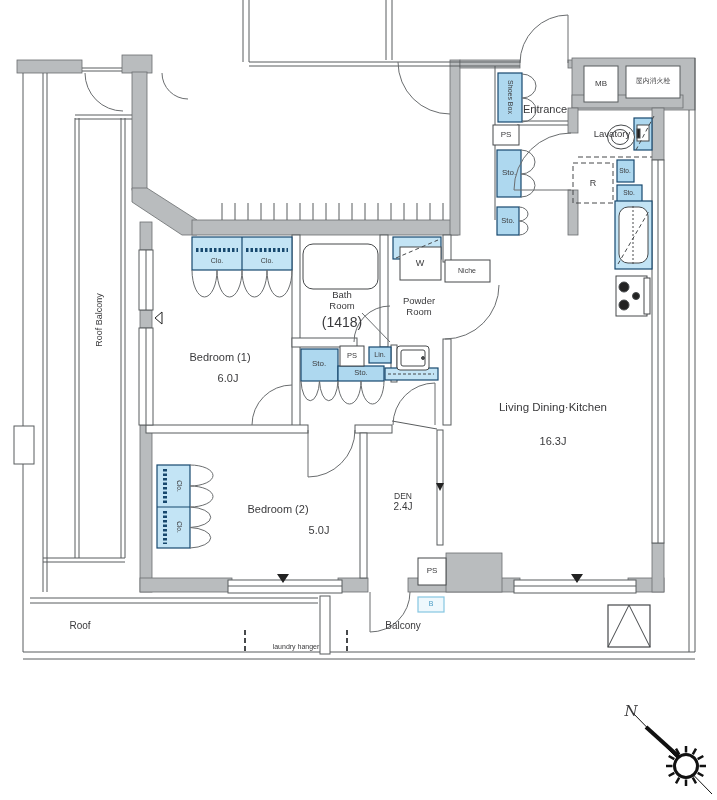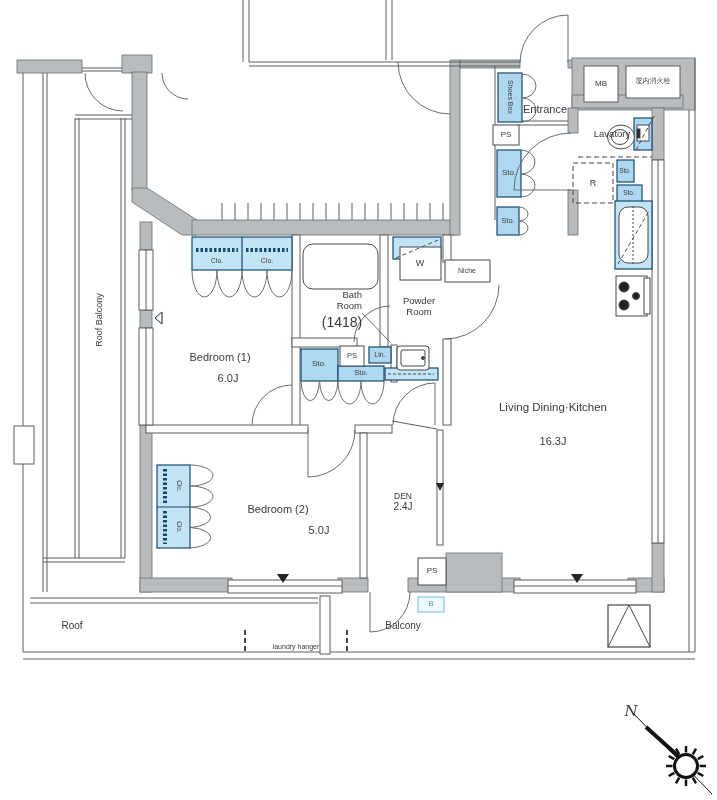--- a/index.html
+++ b/index.html
@@ -274,21 +274,21 @@
   <div class="lbl" style="left:601px;top:84px;font-size:8px;">MB</div>
   <div class="lbl" style="left:653px;top:81px;font-size:7px;">屋内消火栓</div>
   <div class="lbl" style="left:592px;top:134px;font-size:9.5px;padding-left:40px;">Lavatory</div>
   <div class="lbl v90" style="left:510px;top:97px;font-size:7px;">Shoes Box</div>
   <div class="lbl" style="left:506px;top:135px;font-size:8px;">PS</div>
   <div class="lbl" style="left:509px;top:173px;font-size:8px;">Sto.</div>
   <div class="lbl" style="left:508px;top:221px;font-size:7.5px;">Sto.</div>
   <div class="lbl" style="left:593px;top:183px;font-size:9px;">R</div>
   <div class="lbl" style="left:625px;top:171px;font-size:6.5px;">Sto.</div>
   <div class="lbl" style="left:629px;top:193px;font-size:6.5px;">Sto.</div>
-  <div class="lbl wrap" style="left:342px;top:300px;font-size:9.5px;width:40px;text-align:right;">Bath Room</div>
+  <div class="lbl wrap" style="left:342px;top:300px;font-size:9.5px;width:40px;">Bath Room</div>
   <div class="lbl" style="left:342px;top:322px;font-size:14px;">(1418)</div>
   <div class="lbl wrap" style="left:419px;top:306px;font-size:9.5px;width:44px;">Powder Room</div>
   <div class="lbl" style="left:420px;top:263px;font-size:9px;">W</div>
   <div class="lbl" style="left:467px;top:271px;font-size:7px;">Niche</div>
   <div class="lbl" style="left:352px;top:356px;font-size:7.5px;">PS</div>
   <div class="lbl" style="left:380px;top:355px;font-size:7px;">Lin.</div>
   <div class="lbl" style="left:319px;top:364px;font-size:8px;">Sto.</div>
   <div class="lbl" style="left:361px;top:373px;font-size:7.5px;">Sto.</div>
   <div class="lbl" style="left:217px;top:261px;font-size:7px;">Clo.</div>
   <div class="lbl" style="left:267px;top:261px;font-size:7px;">Clo.</div>
@@ -296,19 +296,19 @@
   <div class="lbl v90" style="left:179px;top:527px;font-size:6.5px;">Clo.</div>
   <div class="lbl" style="left:220px;top:357px;font-size:11px;">Bedroom (1)</div>
   <div class="lbl" style="left:228px;top:378px;font-size:11px;">6.0J</div>
   <div class="lbl" style="left:278px;top:509px;font-size:11px;">Bedroom (2)</div>
   <div class="lbl" style="left:278px;top:530px;font-size:11px;margin-left:41px;">5.0J</div>
   <div class="lbl" style="left:403px;top:496px;font-size:8.5px;text-align:center;">DEN</div>
   <div class="lbl" style="left:403px;top:507px;font-size:10px;">2.4J</div>
   <div class="lbl" style="left:553px;top:408px;font-size:11.5px;">Living Dining·Kitchen</div>
   <div class="lbl" style="left:553px;top:429px;font-size:11px;margin-top:12px;">16.3J</div>
   <div class="lbl vm90" style="left:99px;top:320px;font-size:9px;">Roof Balcony</div>
-  <div class="lbl" style="left:72px;top:626px;font-size:10px;">Roof</div>
+  <div class="lbl" style="left:80px;top:626px;font-size:10px;">Roof</div>
   <div class="lbl" style="left:403px;top:626px;font-size:10px;">Balcony</div>
   <div class="lbl" style="left:296px;top:647px;font-size:7px;">laundry hanger</div>
   <div class="lbl blue" style="left:431px;top:604px;font-size:7px;">B</div>
   <div class="lbl" style="left:432px;top:571px;font-size:8px;">PS</div>
   <div class="lbl north" style="left:631px;top:712px;font-size:15px;">N</div>
 </div>
 
 </body></html>

